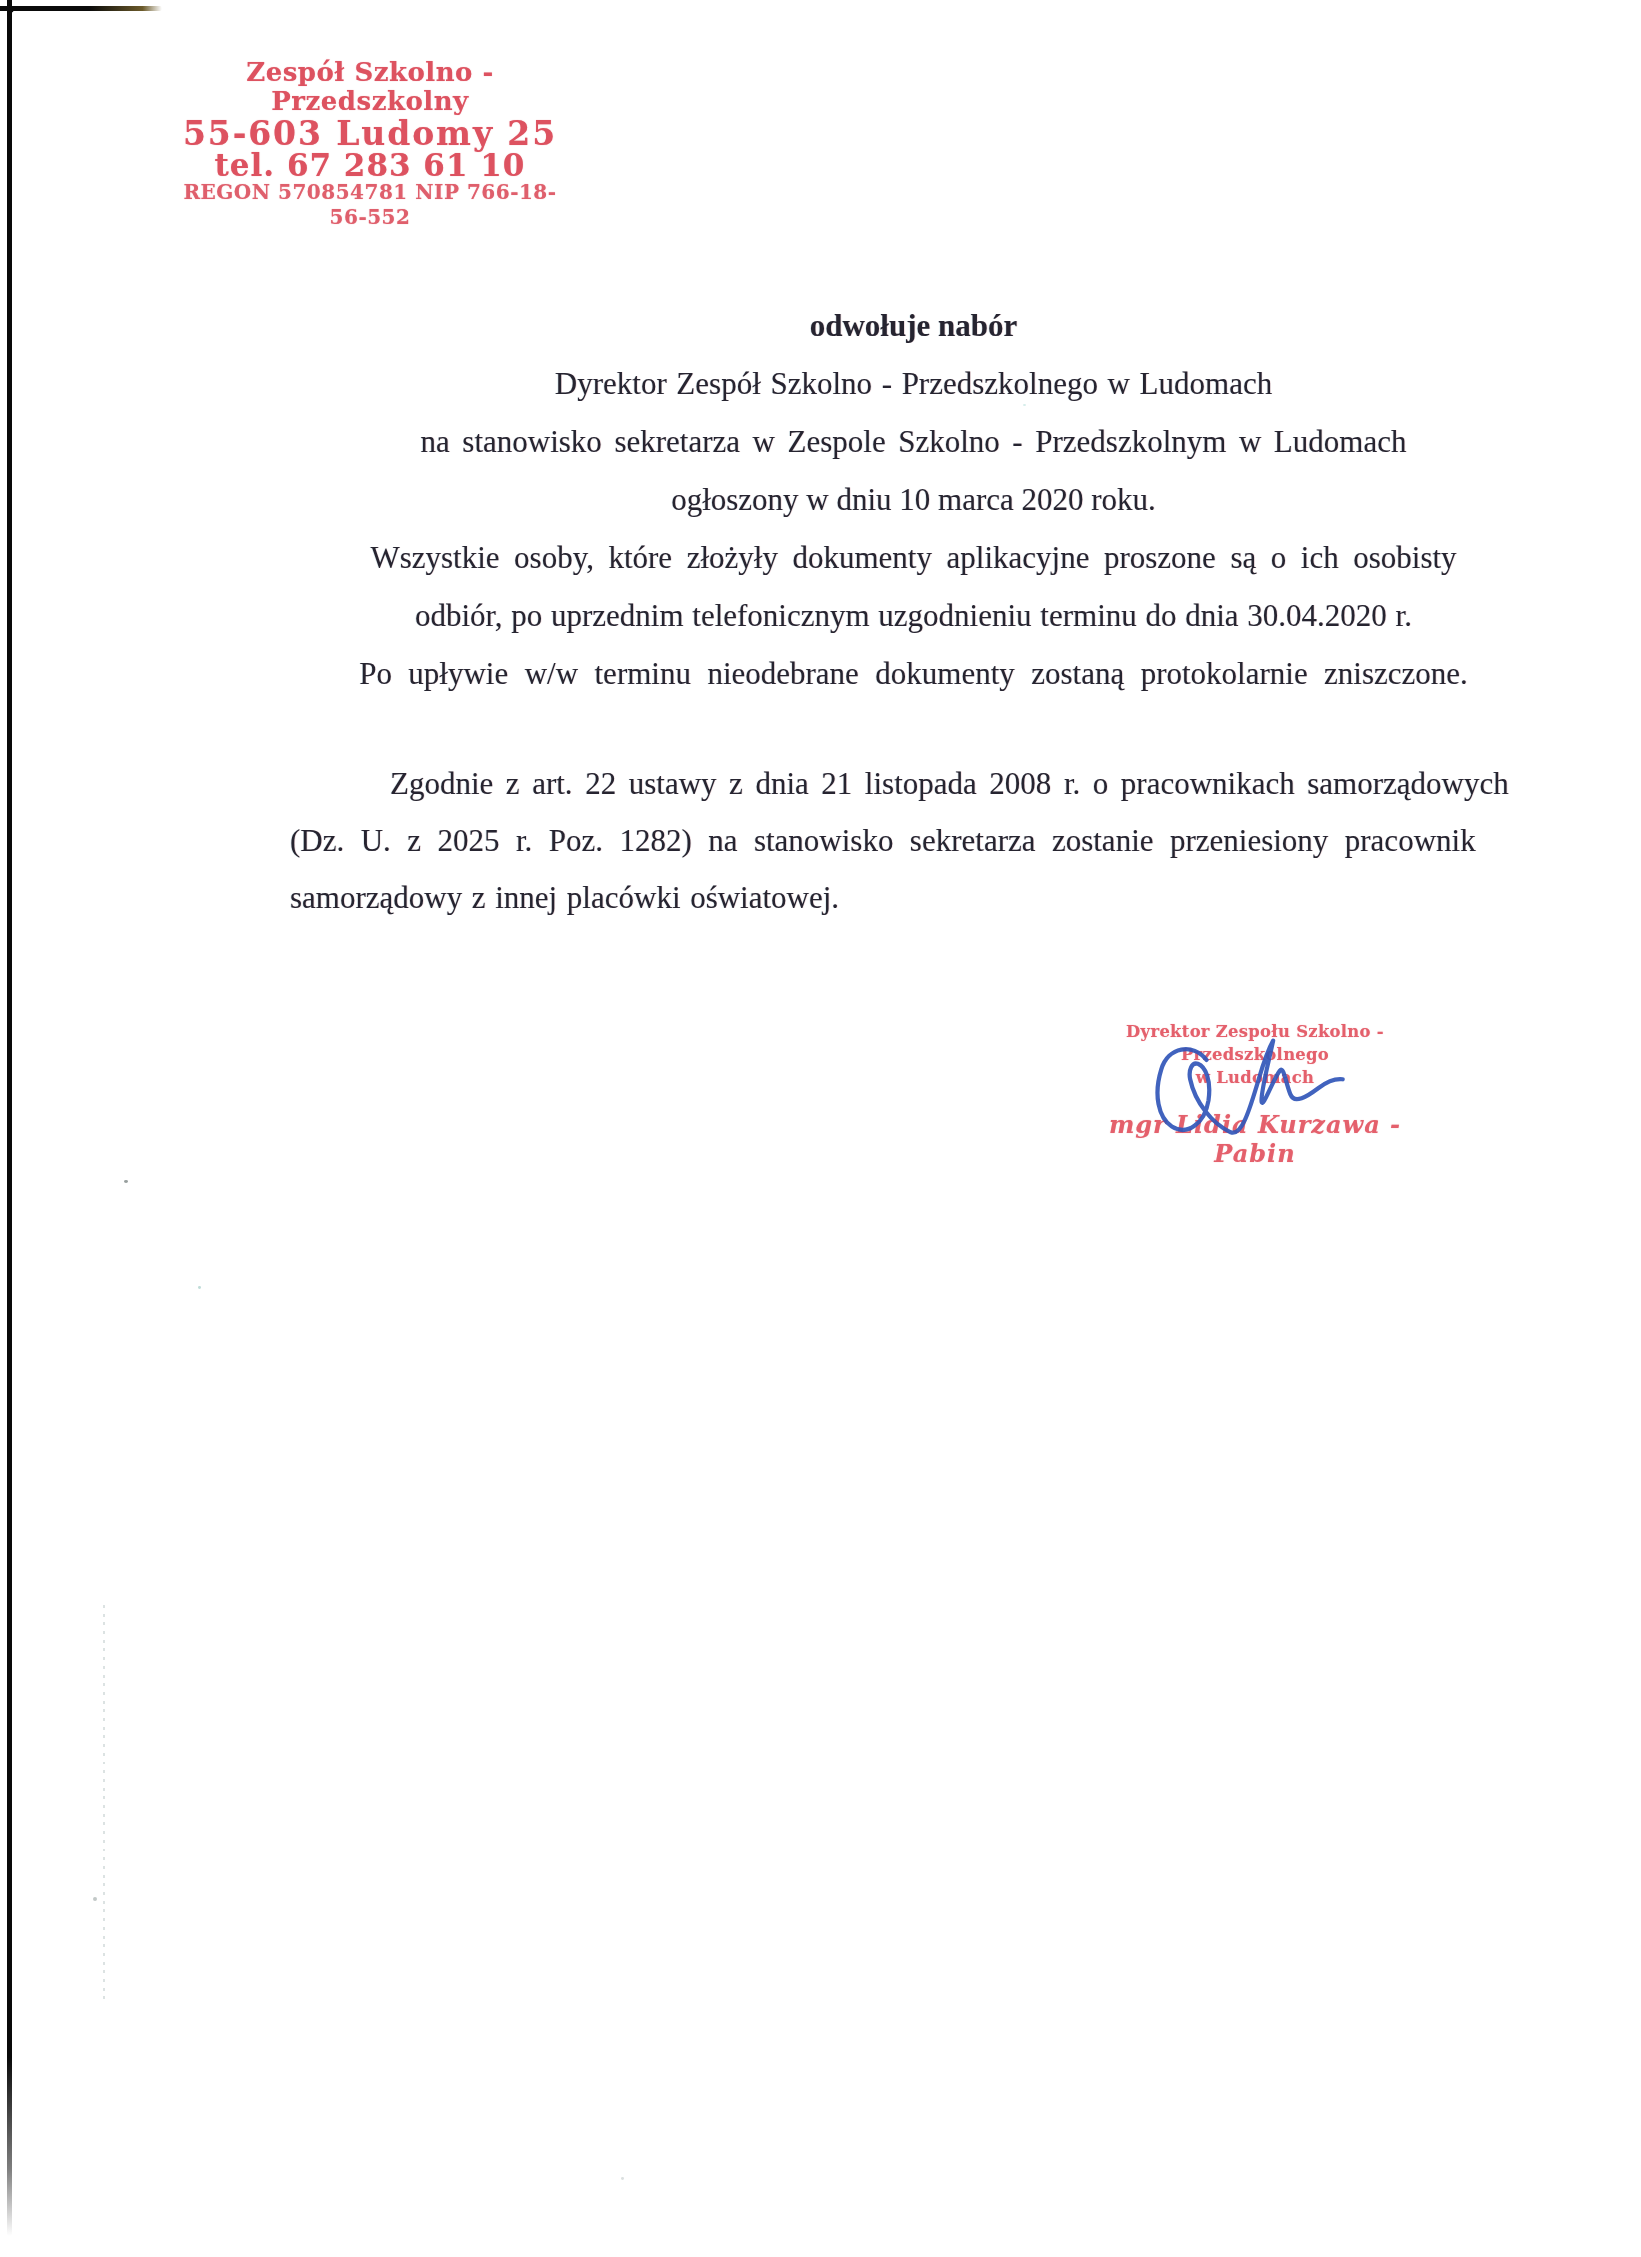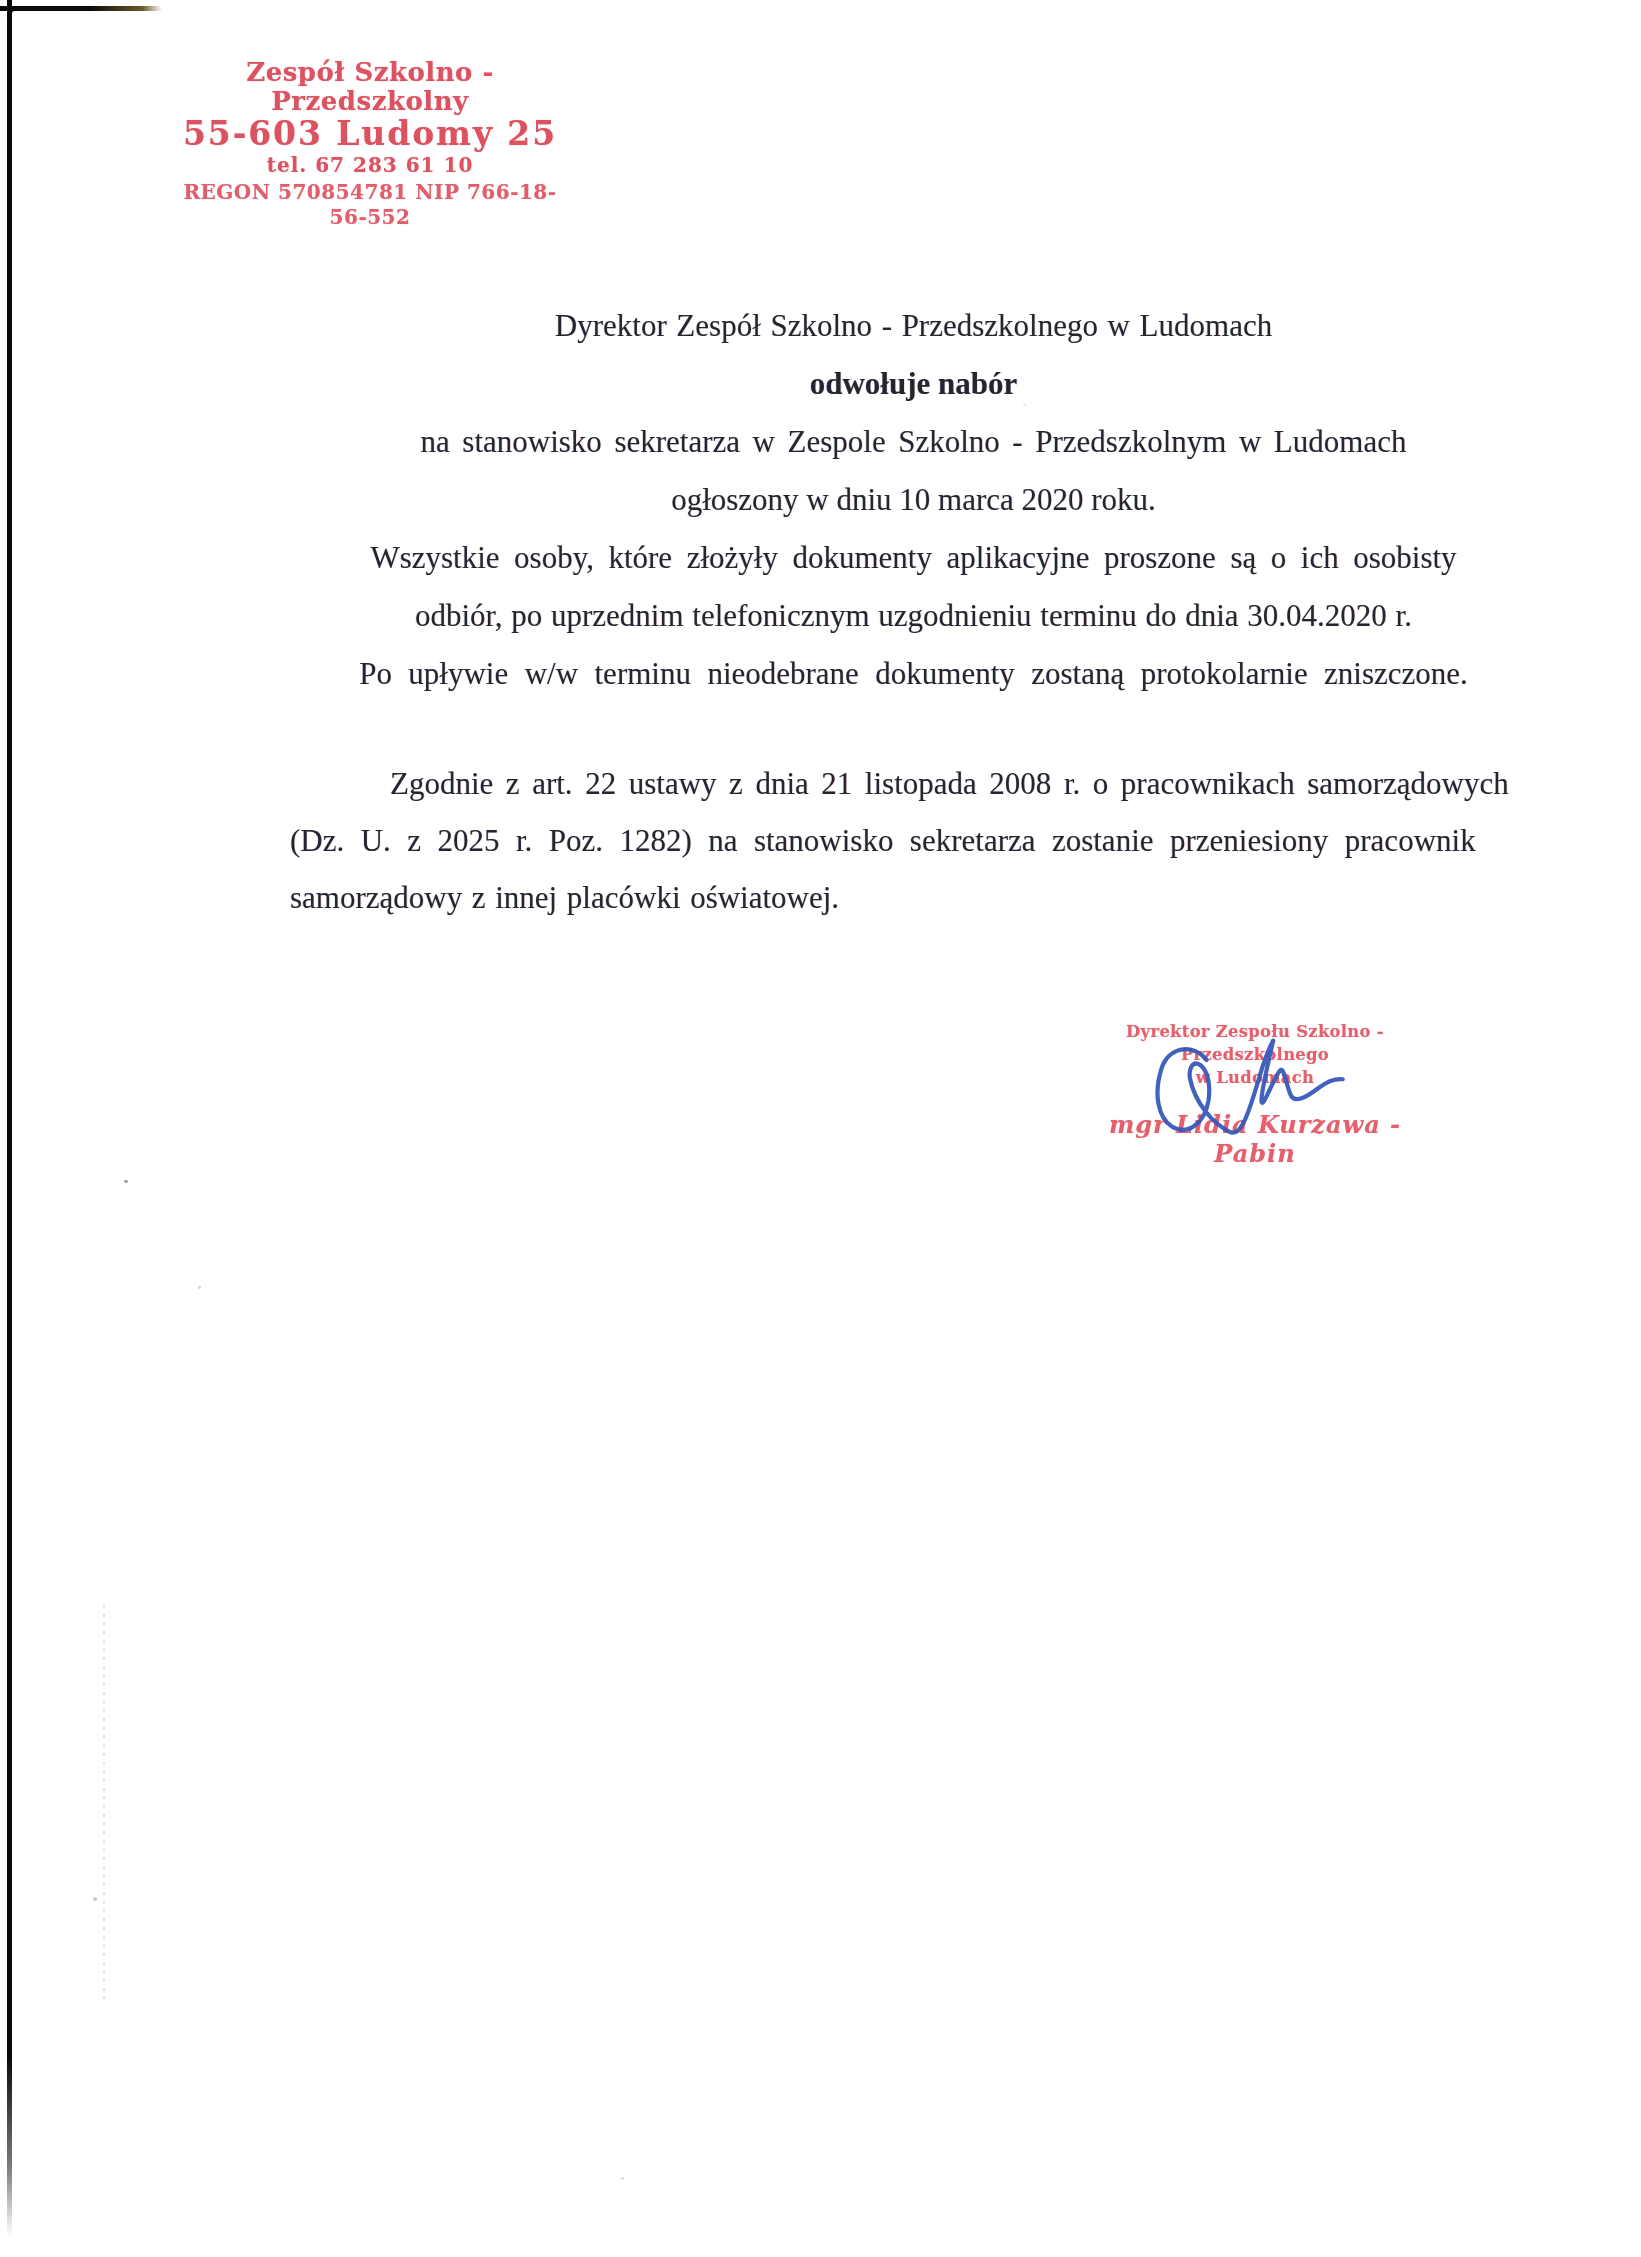--- a/index.html
+++ b/index.html
@@ -42,21 +42,21 @@
   .header-stamp{
     position:absolute;left:177px;top:58px;width:386px;
     text-align:center;
     color:#dd5260;
     font-family:"DejaVu Serif", serif;
     font-weight:700;
     text-shadow:0 0 1px rgba(221,82,96,.55);
   }
   .header-stamp .st1{font-size:26px;line-height:29px;letter-spacing:0.5px;}
   .header-stamp .st2{font-size:33px;line-height:35px;letter-spacing:1.9px;}
-  .header-stamp .st3{font-size:20px;line-height:29px;letter-spacing:1px;}
+  .header-stamp .st3{font-size:31px;line-height:29px;letter-spacing:1px;}
   .header-stamp .st4{font-size:20px;line-height:25px;letter-spacing:0.5px;opacity:.92;}
 
   
   .letter-body{
     position:absolute;left:290px;top:297px;width:1247px;
     font-size:31px;line-height:58px;
     color:#262430;
     text-shadow:0.7px 0 0 rgba(170,60,70,.18), -0.7px 0 0 rgba(50,130,150,.18);
   }
   .letter-body .line{white-space:nowrap;}
@@ -103,22 +103,22 @@
   <div class="speck s5"></div>
 
   <div class="header-stamp">
     <div class="st1">Zespół Szkolno - Przedszkolny</div>
     <div class="st2">55-603 Ludomy 25</div>
     <div class="st3">tel. 67 283 61 10</div>
     <div class="st4">REGON 570854781  NIP 766-18-56-552</div>
   </div>
 
   <div class="letter-body">
+    <div class="line center l2">odwołuje nabór</div>
     <div class="line center l1">Dyrektor Zespół Szkolno - Przedszkolnego w Ludomach</div>
-    <div class="line center l2">odwołuje nabór</div>
     <div class="line center l3">na stanowisko sekretarza w Zespole Szkolno - Przedszkolnym w Ludomach</div>
     <div class="line center l4">ogłoszony w dniu 10 marca 2020 roku.</div>
     <div class="line center l5">Wszystkie osoby, które złożyły dokumenty aplikacyjne proszone są o ich osobisty</div>
     <div class="line center l6">odbiór, po uprzednim telefonicznym uzgodnieniu terminu do dnia 30.04.2020 r.</div>
     <div class="line center l7">Po upływie w/w terminu nieodebrane dokumenty zostaną protokolarnie zniszczone.</div>
 
     <div class="para2">
       <div class="line p2l1">Zgodnie z art. 22 ustawy z dnia 21 listopada 2008 r. o pracownikach samorządowych</div>
       <div class="line p2l2">(Dz. U. z 2025 r. Poz. 1282) na stanowisko sekretarza zostanie przeniesiony pracownik</div>
       <div class="line p2l3">samorządowy z innej placówki oświatowej.</div>

